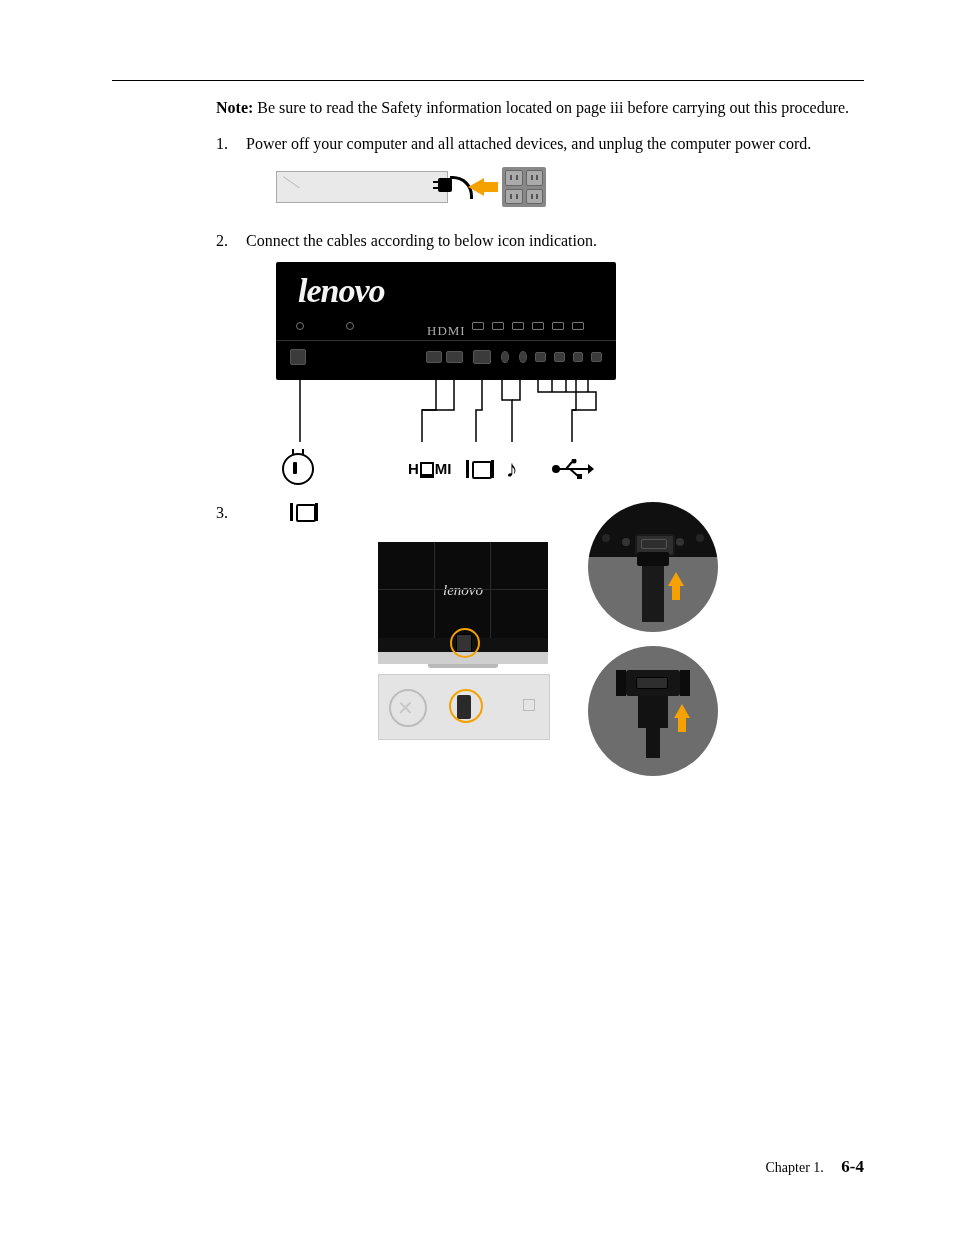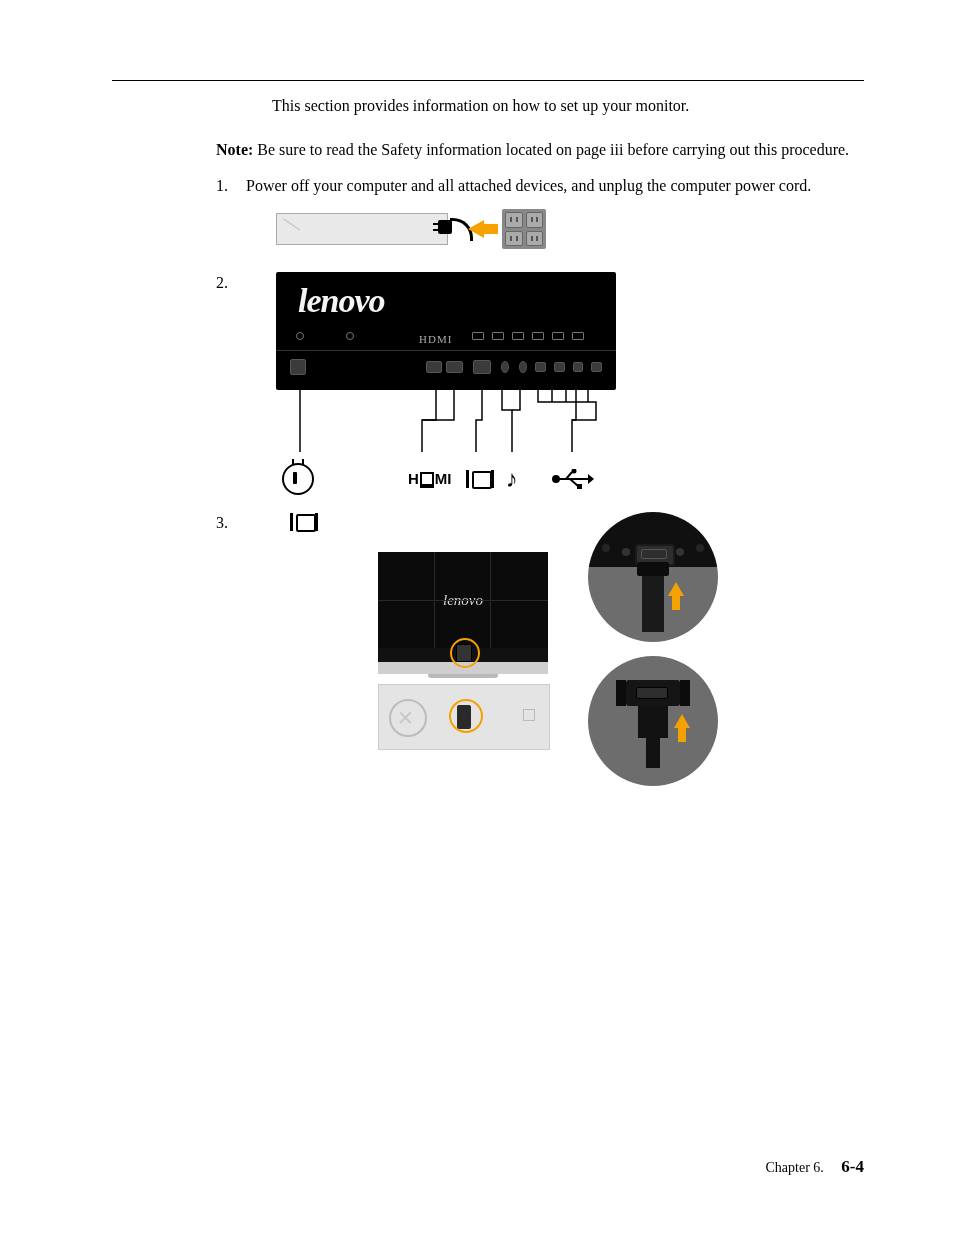--- a/index.html
+++ b/index.html
@@ -31,21 +31,21 @@
   .fig1 .outlet{position:absolute;left:226px;top:3px;width:44px;height:40px;background:#888;border-radius:2px;display:grid;grid-template-columns:1fr 1fr;grid-template-rows:1fr 1fr;gap:3px;padding:3px;box-sizing:border-box}
   .fig1 .sock{background:#aaa;border:1px solid #666;border-radius:2px;position:relative}
   .fig1 .sock::before,.fig1 .sock::after{content:"";position:absolute;width:2px;height:5px;background:#555;top:4px}
   .fig1 .sock::before{left:4px}.fig1 .sock::after{right:4px}
 
   
   .fig2{width:340px;position:relative}
   .fig2 .panel{height:118px;background:#000;position:relative;border-radius:2px}
   .fig2 .brand{position:absolute;left:22px;top:6px;color:#f4f4f4;font-family:Georgia,serif;font-style:italic;font-weight:bold;font-size:34px;letter-spacing:-1px}
   .fig2 .ridge{position:absolute;left:0;right:0;top:78px;height:1px;background:#333}
-  .fig2 .hdmi-lbl{position:absolute;left:143px;top:60px;color:#aaa;font-size:11px;letter-spacing:1px}
+  .fig2 .hdmi-lbl{position:absolute;left:151px;top:60px;color:#aaa;font-size:13px;letter-spacing:1px}
   .fig2 .tiny{position:absolute;left:196px;top:60px;right:12px;height:8px;display:flex;gap:8px}
   .fig2 .tiny span{width:10px;height:6px;border:1px solid #777;border-radius:1px}
   .fig2 .screw{position:absolute;top:60px;width:6px;height:6px;border:1px solid #777;border-radius:50%}
   .fig2 .screw.a{left:20px}.fig2 .screw.b{left:70px}
   .fig2 .ports{position:absolute;left:10px;right:10px;top:86px;height:18px;display:flex;align-items:center}
   .fig2 .port{background:#3b3b3b;border:1px solid #555;border-radius:2px;margin-right:4px}
   .fig2 .p-pwr{width:22px;height:14px;margin-left:4px;margin-right:120px}
   .fig2 .p-hdmi{width:24px;height:10px}
   .fig2 .p-vga{width:26px;height:12px;margin-left:6px}
   .fig2 .p-aud{width:10px;height:10px;border-radius:50%;margin-left:6px}
@@ -107,21 +107,20 @@
   .circ.bot .vga-plug .thumb.l{left:-10px}.circ.bot .vga-plug .thumb.r{right:-10px}
   .circ.bot .vga-plug .body{width:30px;height:32px;background:#121212;margin:0 auto}
   .circ.bot .vga-plug .cord{width:14px;height:30px;background:#121212;margin:0 auto}
   .circ.bot .arrw{left:86px;top:58px}
 </style>
 </head>
 <body>
 
 <div class="page">
   <div class="rule"></div>
-  <p class="intro">This section provides information on how to set up your monitor.</p>
 
   <div class="body-indent">
     <p class="note">
       <strong>Note:</strong><span> Be sure to read the Safety information located on page iii before carrying out this procedure.</span>
     </p>
 
     <ol class="steps">
 
       <li>
         <span class="num">1.</span>
@@ -139,20 +138,21 @@
                 <div class="sock"></div>
                 <div class="sock"></div>
                 <div class="sock"></div>
             </div>
           </div>
         </div>
       </li>
 
       <li>
         <span class="num">2.</span>
+        <span>Connect the cables according to below icon indication.</span>
         <div class="figwrap">
           <div class="fig2">
             <div class="panel">
               <div class="brand">lenovo</div>
               <div class="screw a"></div>
               <div class="screw b"></div>
               <div class="hdmi-lbl">HDMI</div>
               <div class="tiny">
                   <span></span>
                   <span></span>
@@ -271,16 +271,16 @@
                 <div class="arrw"></div>
               </div>
             </div>
           </div>
         </div>
       </li>
     </ol>
   </div>
 
   <div class="footer">
-    <span>Chapter 6.</span>
+    <span>Chapter 1.</span>
     <span class="pg">6-4</span>
   </div>
 </div>
 
 </body></html>

